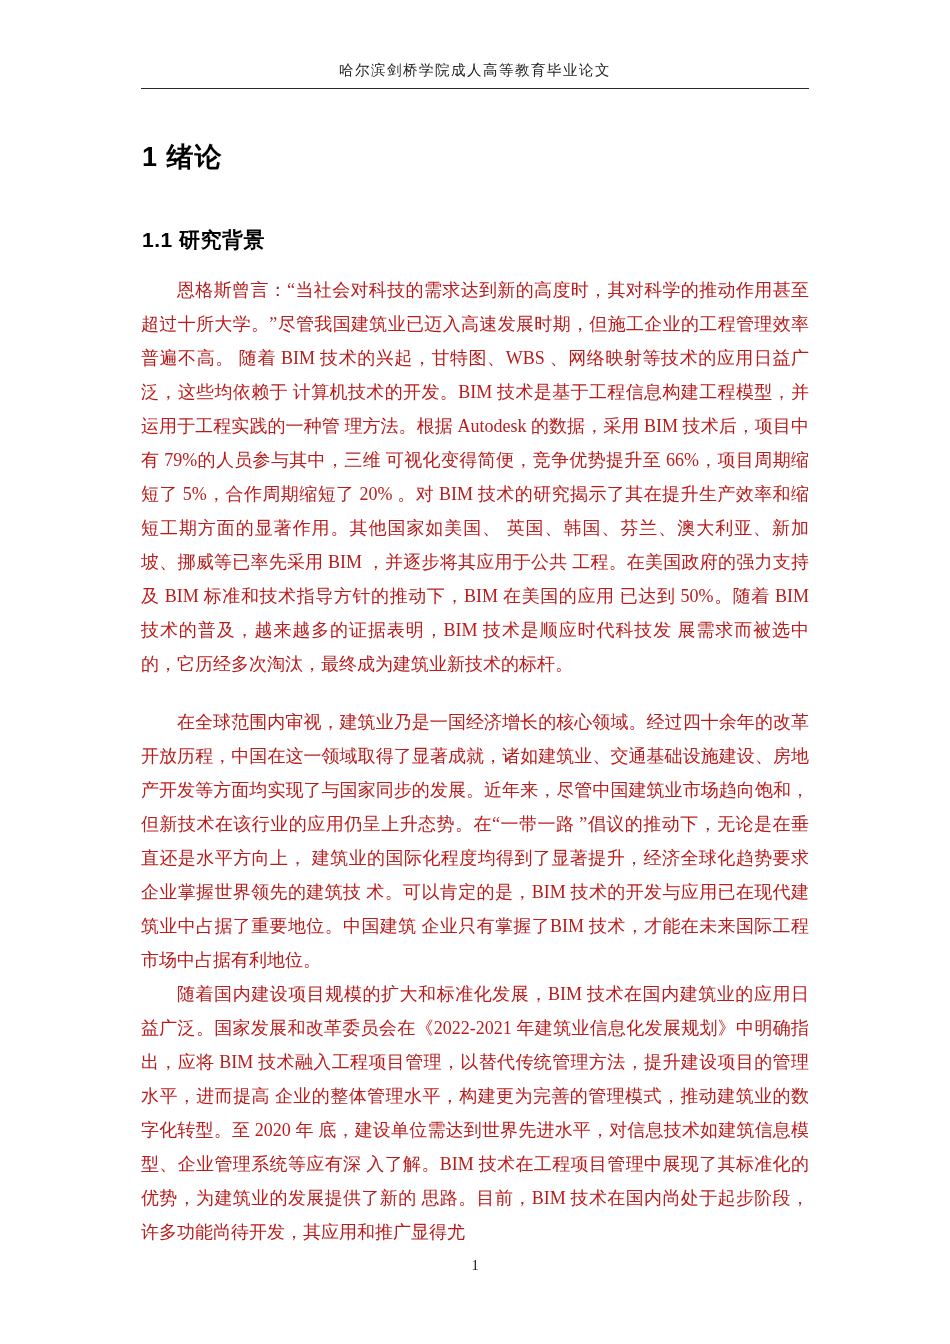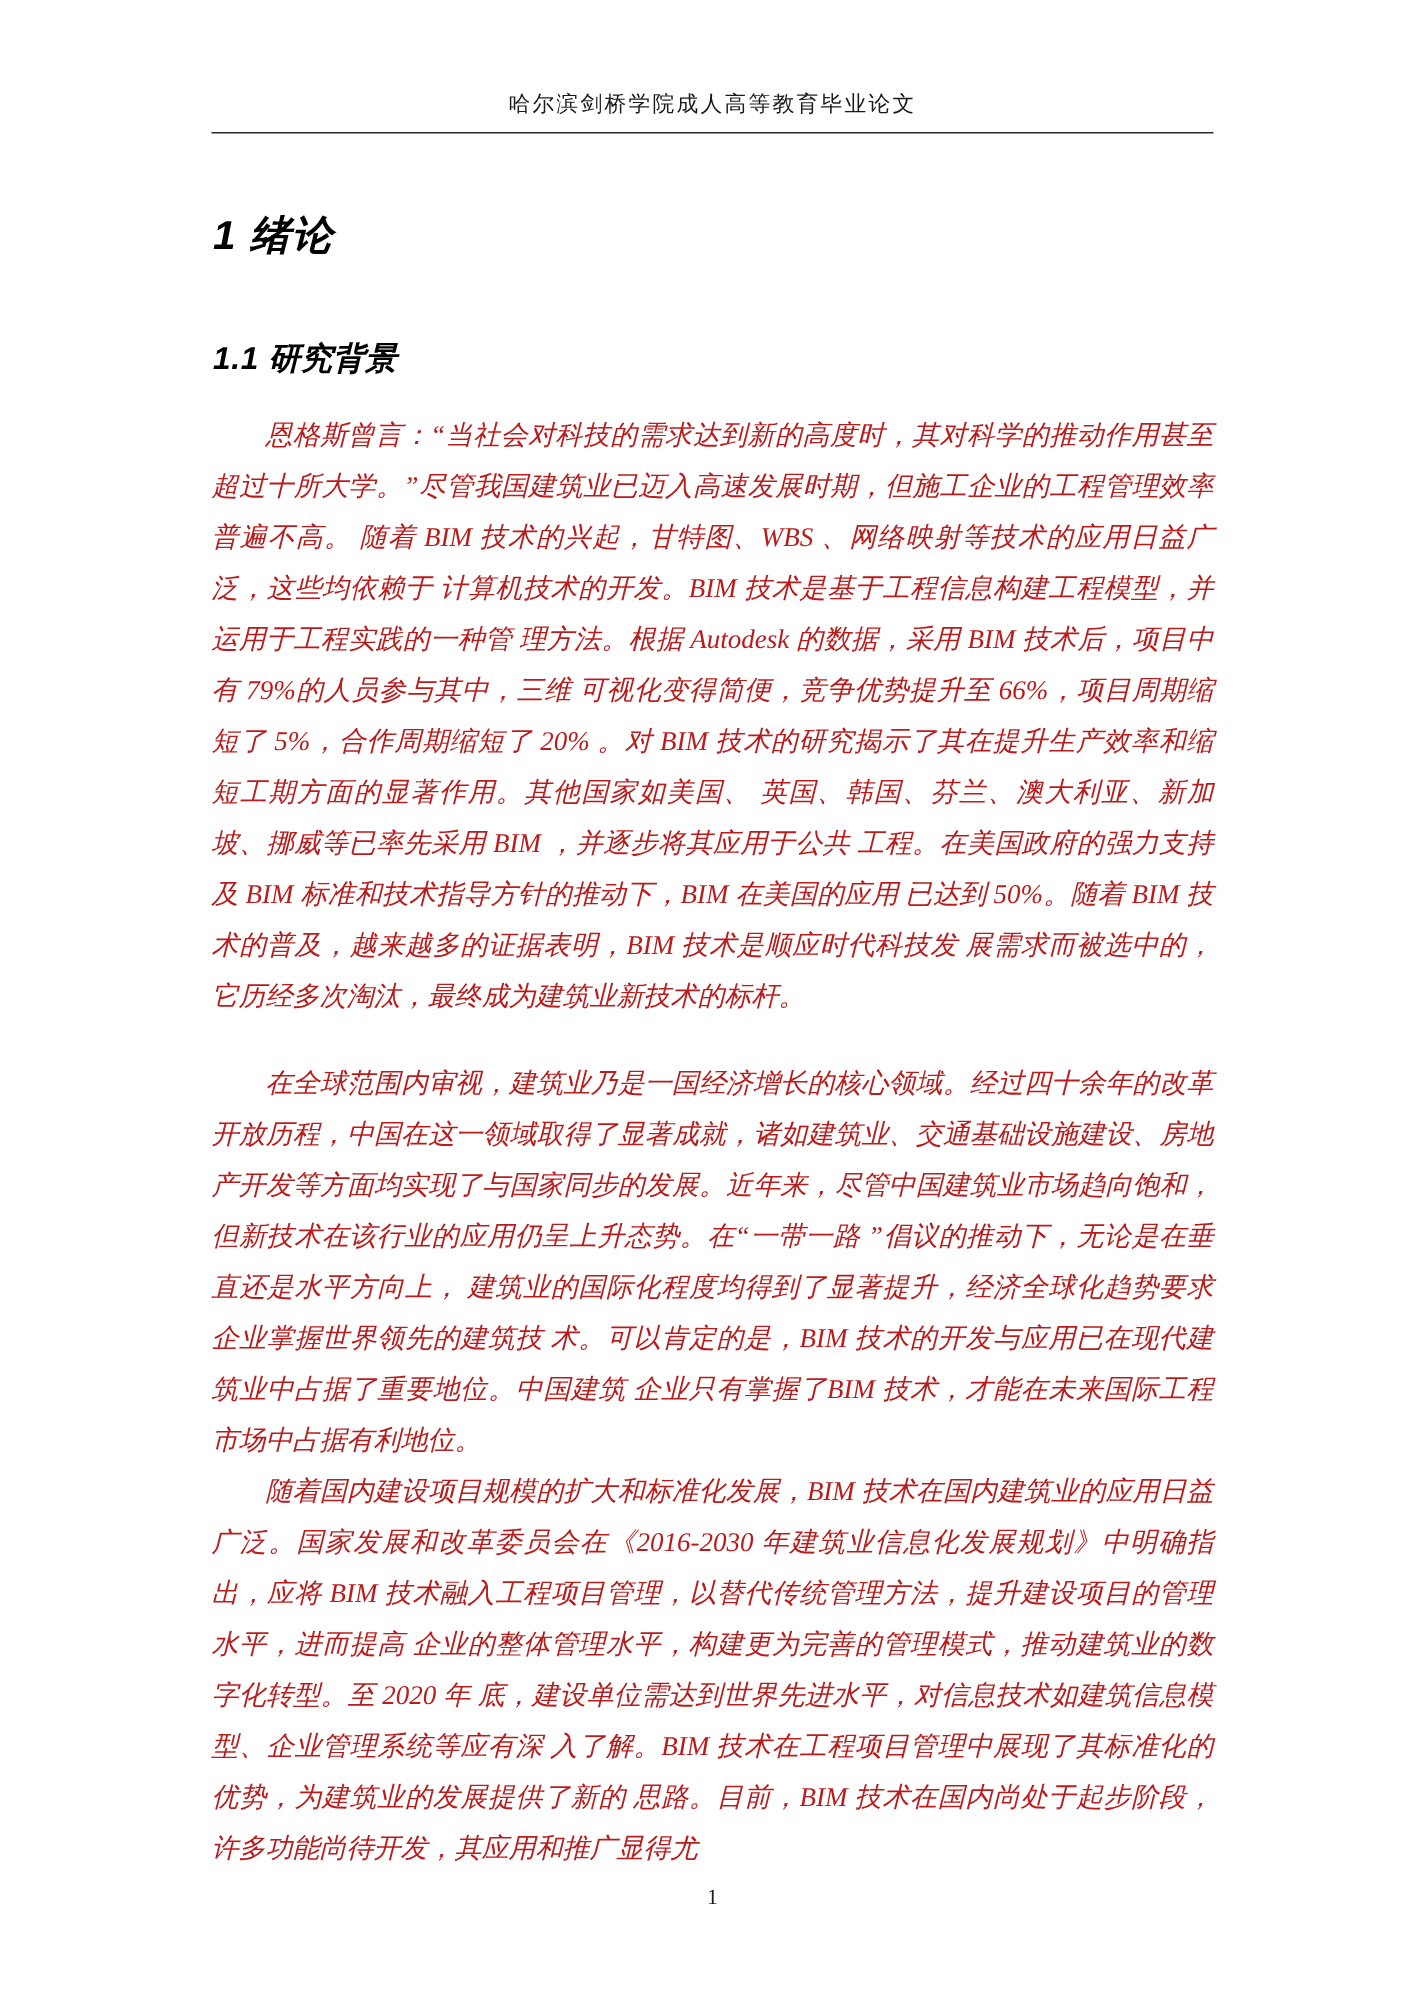--- a/index.html
+++ b/index.html
@@ -37,25 +37,23 @@
     border: none;
     border-top: 1.3px solid #2b2b2b;
   }
   .chapter-title {
     font-family: "Liberation Sans", "DejaVu Sans", sans-serif;
     font-size: 27px;
     font-weight: 700;
     letter-spacing: 1px;
     margin: 52px 0 0 1px;
     line-height: 32px;
-    font-style: italic;
   }
   .section {
     margin: 0;
-    font-style: italic;
   }
   .section-first {
     margin-top: 54px;
   }
   .section-next {
     margin-top: 24px;
   }
   .section-heading {
     font-family: "Liberation Sans", "DejaVu Sans", sans-serif;
     font-size: 21px;
@@ -98,21 +96,21 @@
 
     <h1 class="chapter-title">1 绪论</h1>
 
     <section class="section section-first">
       <h2 class="section-heading">1.1 研究背景</h2>
       <p class="body-paragraph">恩格斯曾言：“当社会对科技的需求达到新的高度时，其对科学的推动作用甚至超过十所大学。”尽管我国建筑业已迈入高速发展时期，但施工企业的工程管理效率普遍不高。 随着 BIM 技术的兴起，甘特图、WBS 、网络映射等技术的应用日益广泛，这些均依赖于 计算机技术的开发。BIM 技术是基于工程信息构建工程模型，并运用于工程实践的一种管 理方法。根据 Autodesk 的数据，采用 BIM 技术后，项目中有 79%的人员参与其中，三维 可视化变得简便，竞争优势提升至 66%，项目周期缩短了 5%，合作周期缩短了 20% 。对  BIM 技术的研究揭示了其在提升生产效率和缩短工期方面的显著作用。其他国家如美国、 英国、韩国、芬兰、澳大利亚、新加坡、挪威等已率先采用 BIM ，并逐步将其应用于公共 工程。在美国政府的强力支持及 BIM 标准和技术指导方针的推动下，BIM 在美国的应用  已达到 50%。随着 BIM 技术的普及，越来越多的证据表明，BIM 技术是顺应时代科技发 展需求而被选中的，它历经多次淘汰，最终成为建筑业新技术的标杆。</p>
     </section>
 
     <section class="section section-next">
       <p class="body-paragraph">在全球范围内审视，建筑业乃是一国经济增长的核心领域。经过四十余年的改革开放历程，中国在这一领域取得了显著成就，诸如建筑业、交通基础设施建设、房地产开发等方面均实现了与国家同步的发展。近年来，尽管中国建筑业市场趋向饱和，但新技术在该行业的应用仍呈上升态势。在“一带一路 ”倡议的推动下，无论是在垂直还是水平方向上， 建筑业的国际化程度均得到了显著提升，经济全球化趋势要求企业掌握世界领先的建筑技 术。可以肯定的是，BIM 技术的开发与应用已在现代建筑业中占据了重要地位。中国建筑 企业只有掌握了BIM 技术，才能在未来国际工程市场中占据有利地位。</p>
-      <p class="body-paragraph">随着国内建设项目规模的扩大和标准化发展，BIM 技术在国内建筑业的应用日益广泛。国家发展和改革委员会在《2016-2030 年建筑业信息化发展规划》中明确指出，应将 BIM 技术融入工程项目管理，以替代传统管理方法，提升建设项目的管理水平，进而提高  企业的整体管理水平，构建更为完善的管理模式，推动建筑业的数字化转型。至 2020 年  底，建设单位需达到世界先进水平，对信息技术如建筑信息模型、企业管理系统等应有深 入了解。BIM 技术在工程项目管理中展现了其标准化的优势，为建筑业的发展提供了新的 思路。目前，BIM 技术在国内尚处于起步阶段，许多功能尚待开发，其应用和推广显得尤</p>
+      <p class="body-paragraph">随着国内建设项目规模的扩大和标准化发展，BIM 技术在国内建筑业的应用日益广泛。国家发展和改革委员会在《2022-2021 年建筑业信息化发展规划》中明确指出，应将 BIM 技术融入工程项目管理，以替代传统管理方法，提升建设项目的管理水平，进而提高  企业的整体管理水平，构建更为完善的管理模式，推动建筑业的数字化转型。至 2020 年  底，建设单位需达到世界先进水平，对信息技术如建筑信息模型、企业管理系统等应有深 入了解。BIM 技术在工程项目管理中展现了其标准化的优势，为建筑业的发展提供了新的 思路。目前，BIM 技术在国内尚处于起步阶段，许多功能尚待开发，其应用和推广显得尤</p>
     </section>
 
   </div>
 
   <footer class="page-footer">
     <span class="page-number">1</span>
   </footer>
 </div>
 
 </body></html>

